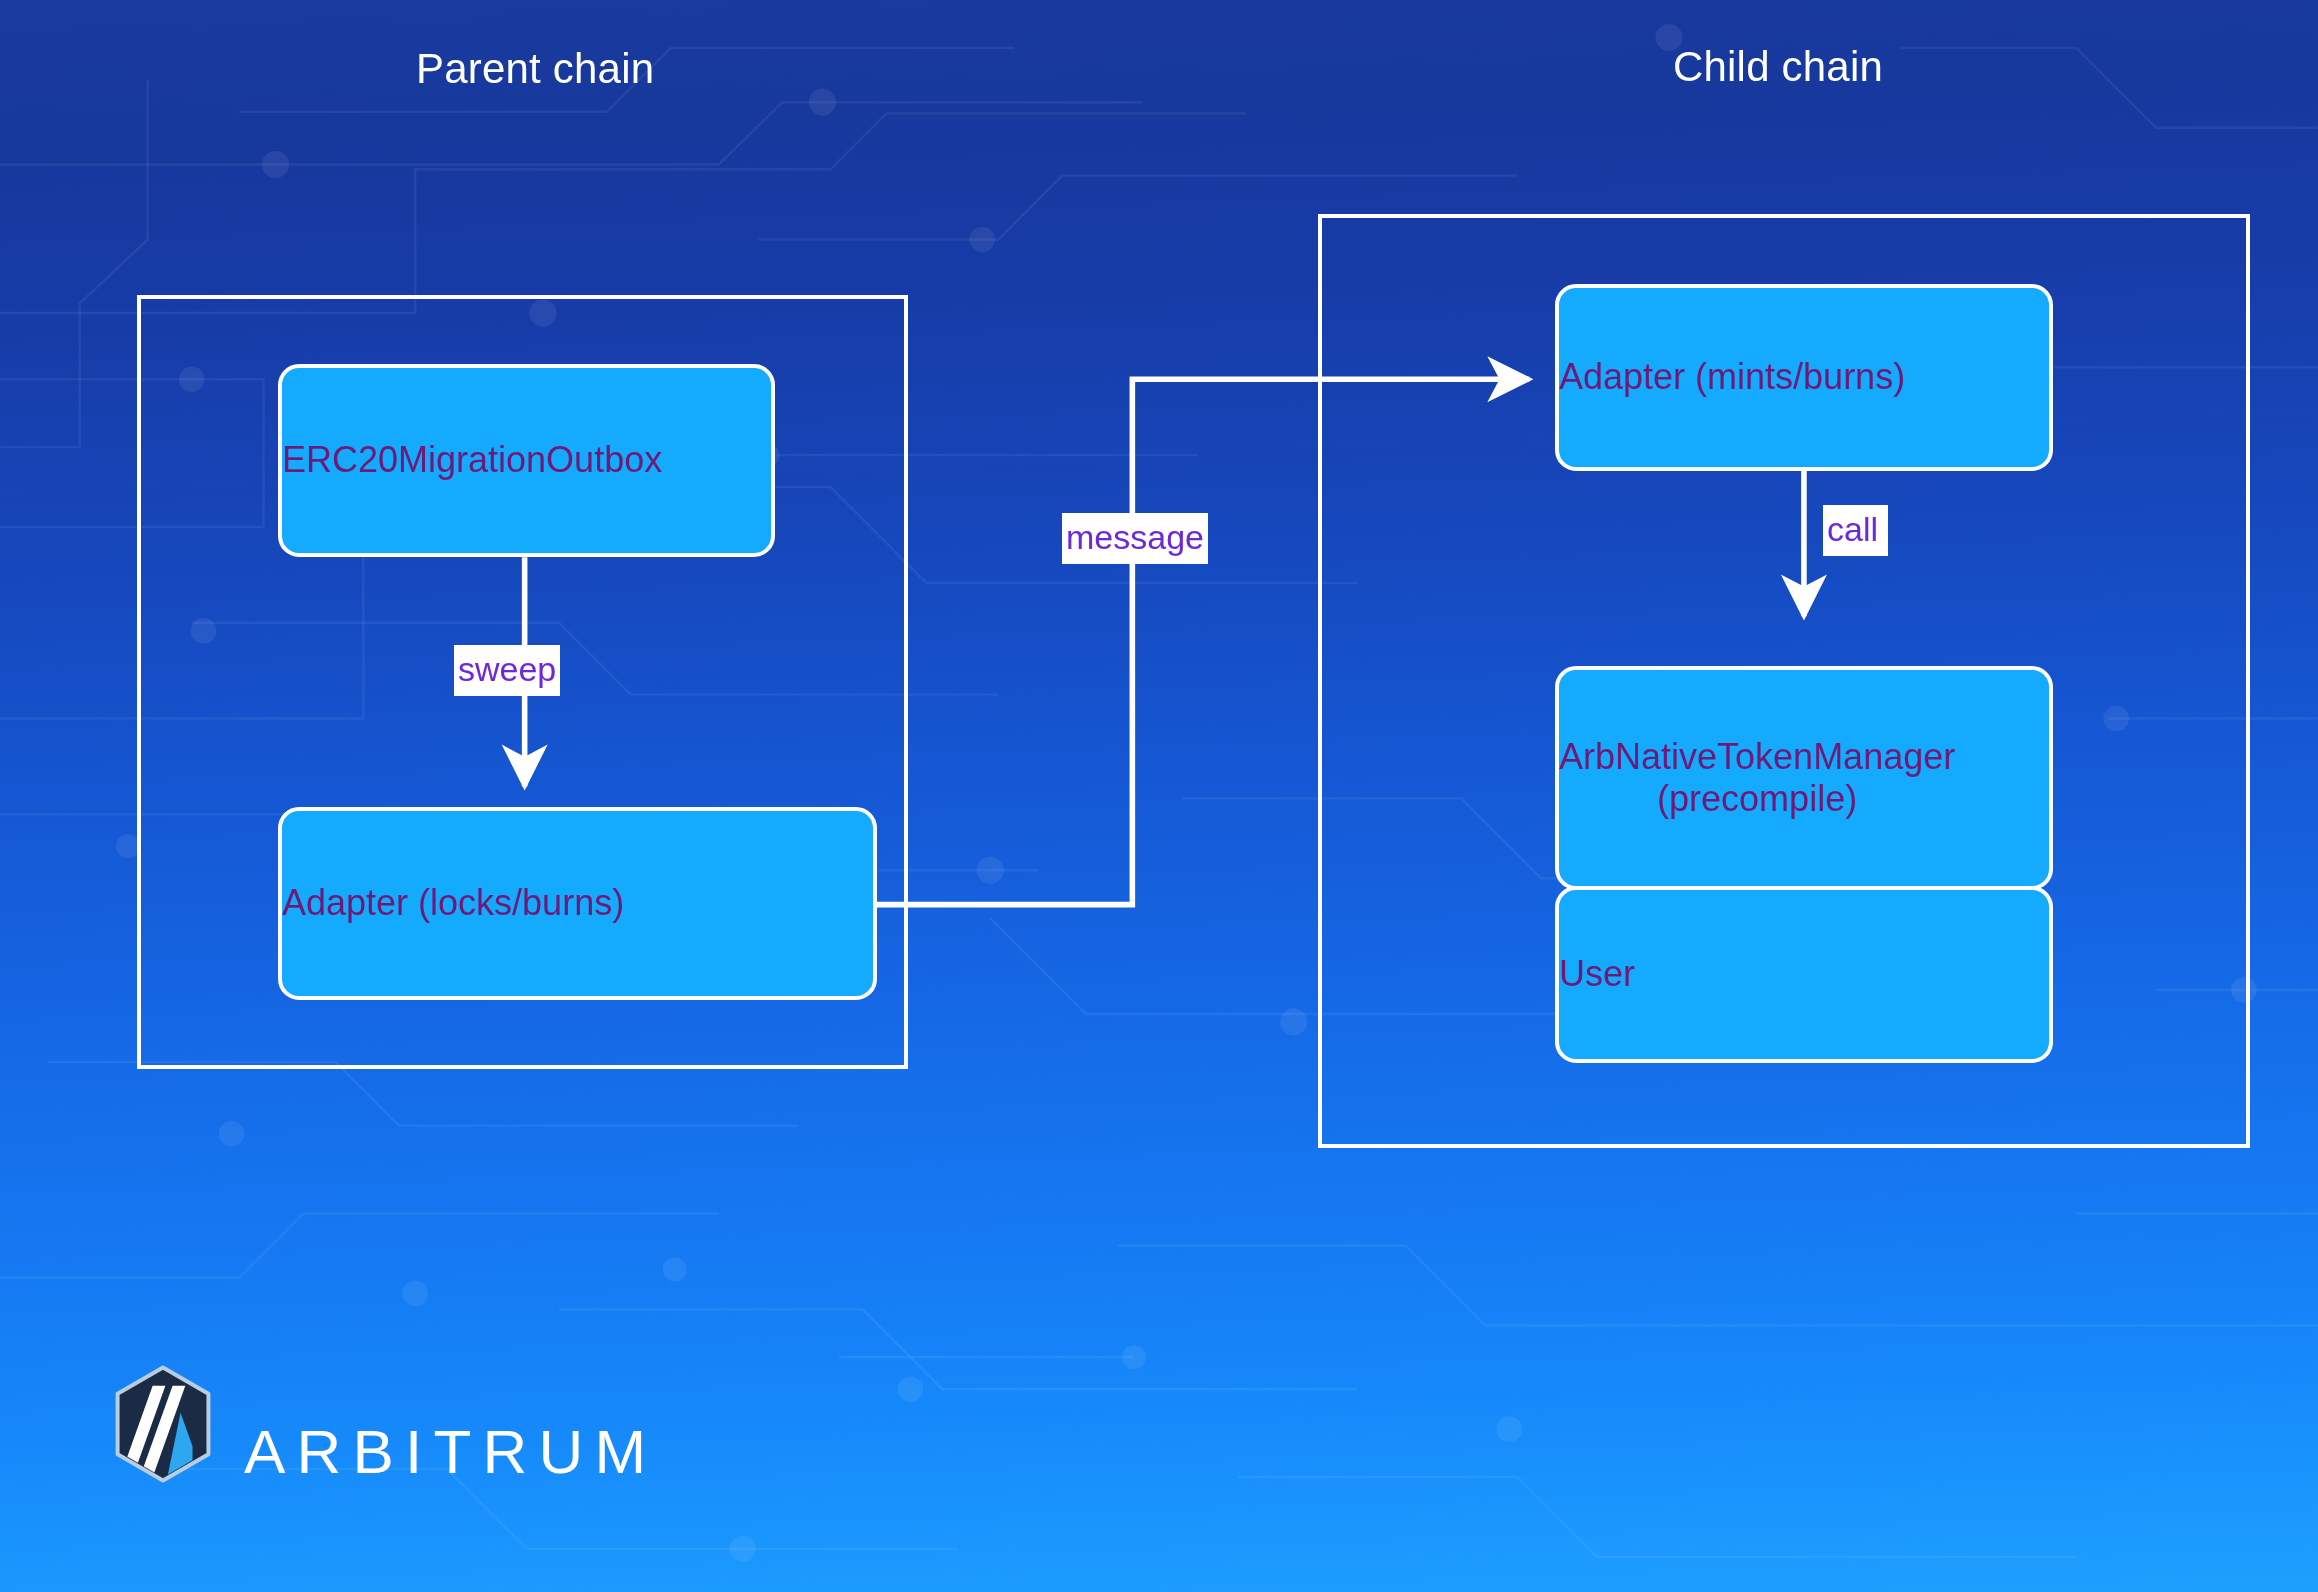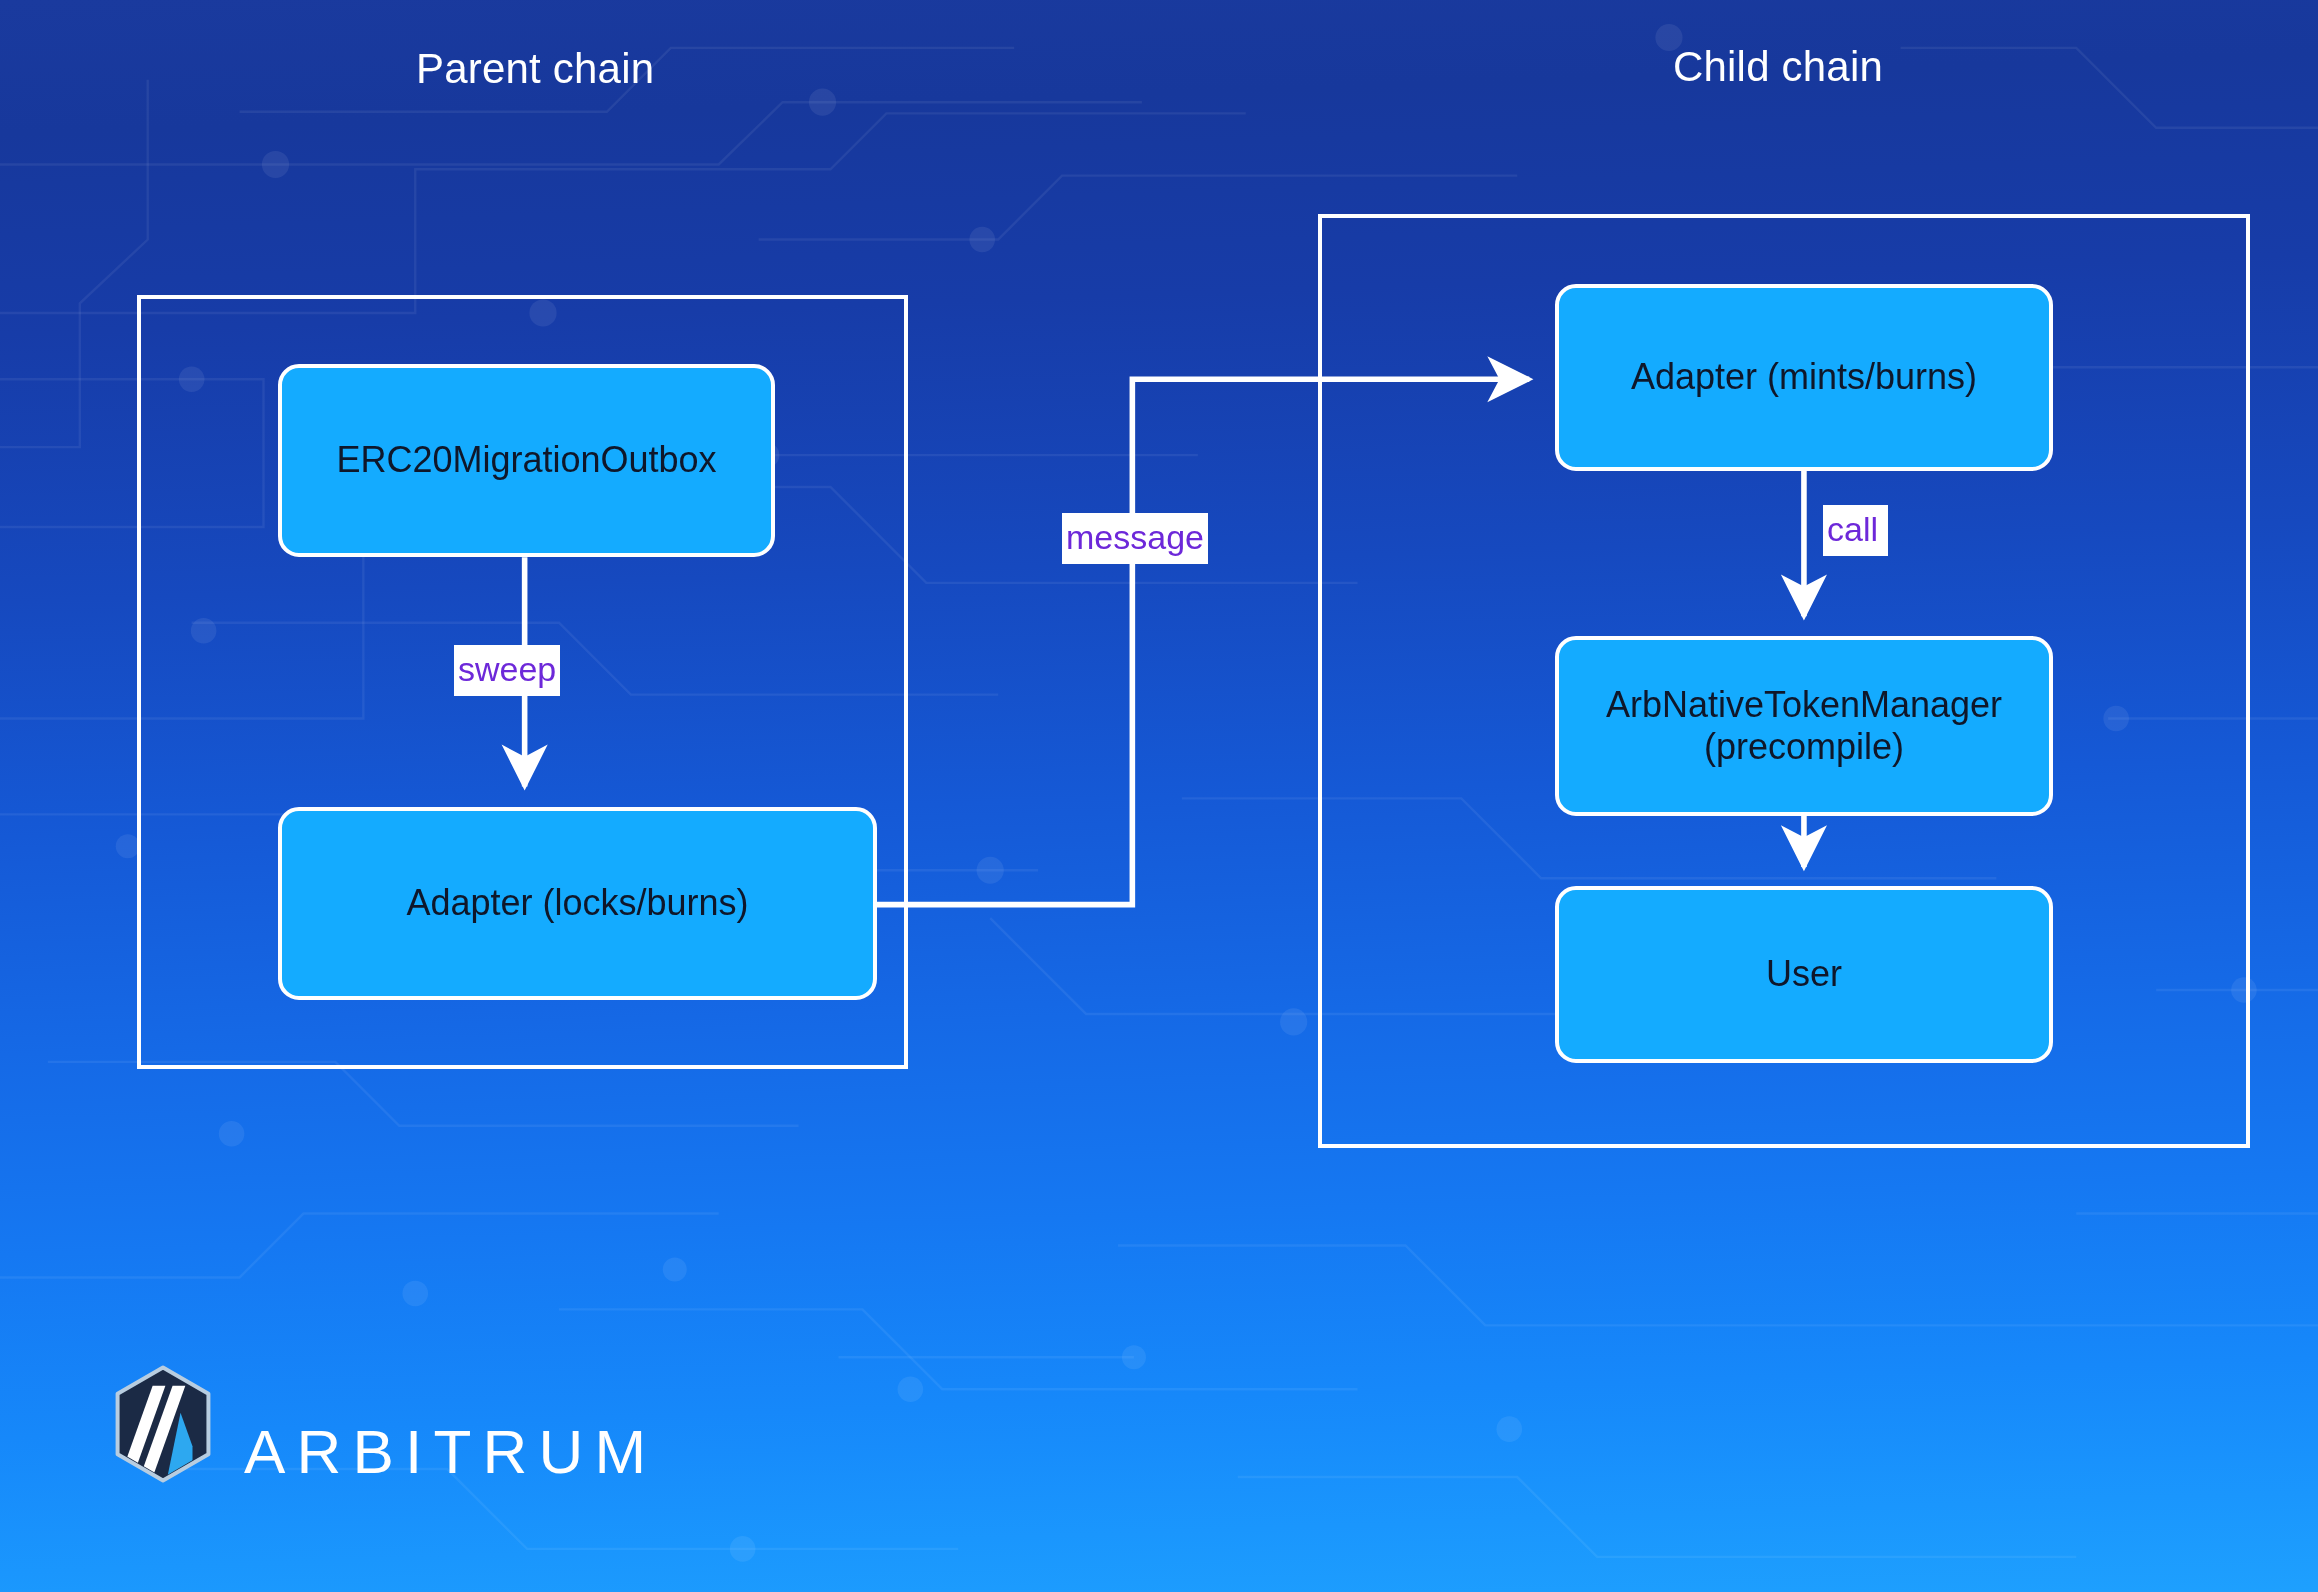--- a/index.html
+++ b/index.html
@@ -56,33 +56,33 @@
   #container-parent { left: 137px; top: 295px; width: 771px; height: 774px; }
   #container-child  { left: 1318px; top: 214px; width: 932px; height: 934px; }
 
   
   .node {
     position: absolute;
     box-sizing: border-box;
     background: #14abff;
     border: 4px solid #ffffff;
     border-radius: 21px;
-    color: #0f172a;
+    color: #701a75;
     display: flex;
     align-items: center;
-    justify-content: center;
+    justify-content: flex-start;
     text-align: center;
     font-size: 36px;
     line-height: 1.18;
     white-space: nowrap;
   }
   #node-outbox      { left: 278px;  top: 364px;  width: 497px; height: 193px; }
   #node-lock        { left: 278px;  top: 807px; width: 599px; height: 193px; }
   #node-mint        { left: 1555px; top: 284px;  width: 498px; height: 187px; }
-  #node-precompile  { left: 1555px; top: 636px;  width: 498px; height: 180px; }
+  #node-precompile  { left: 1555px; top: 666px;  width: 498px; height: 224px; }
   #node-user        { left: 1555px; top: 886px; width: 498px; height: 177px; }
 
   #node-precompile { white-space: normal; }
   #node-precompile .node-text {
     white-space: nowrap;
     display: block;
   }
 
   
   #edges {

